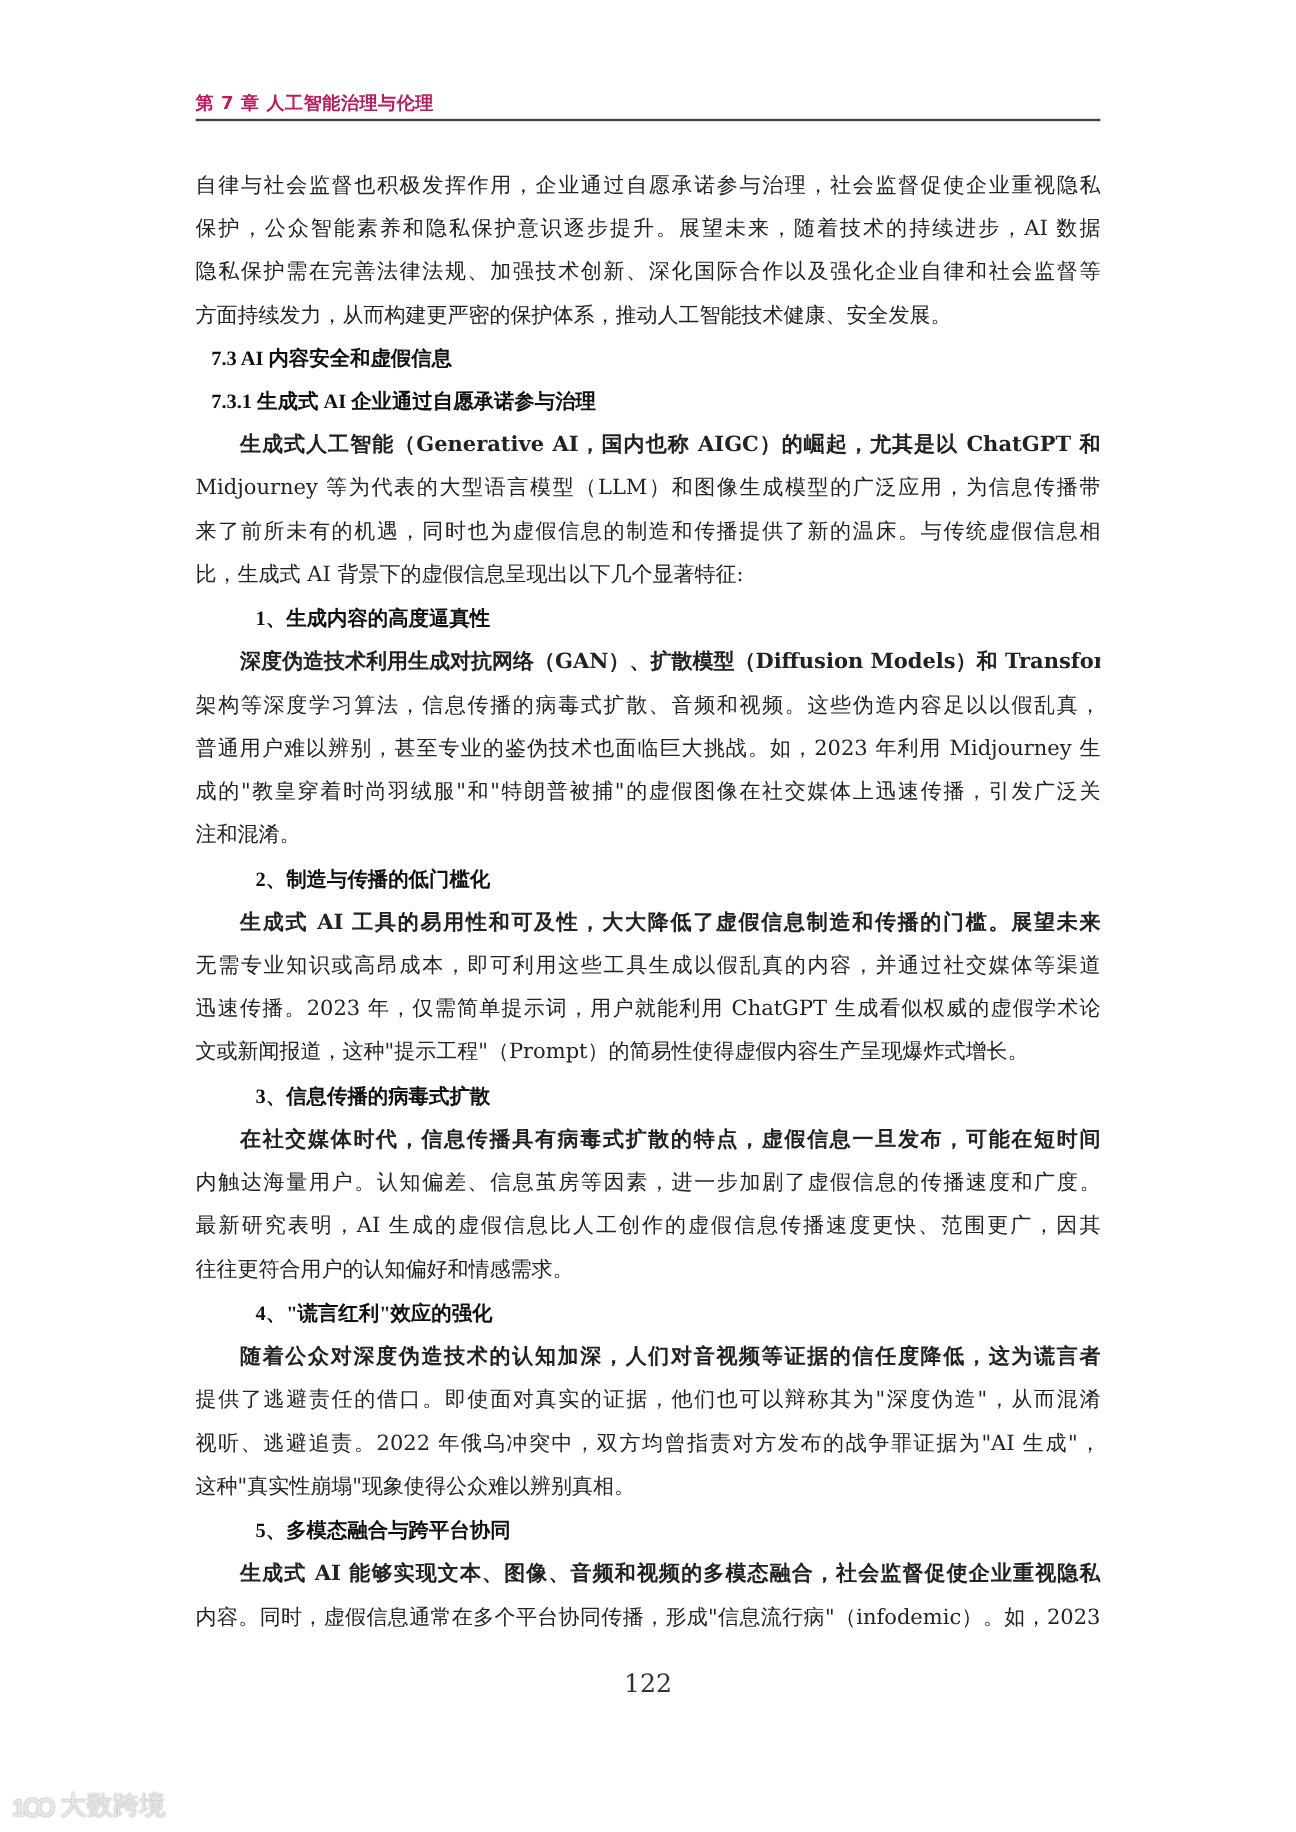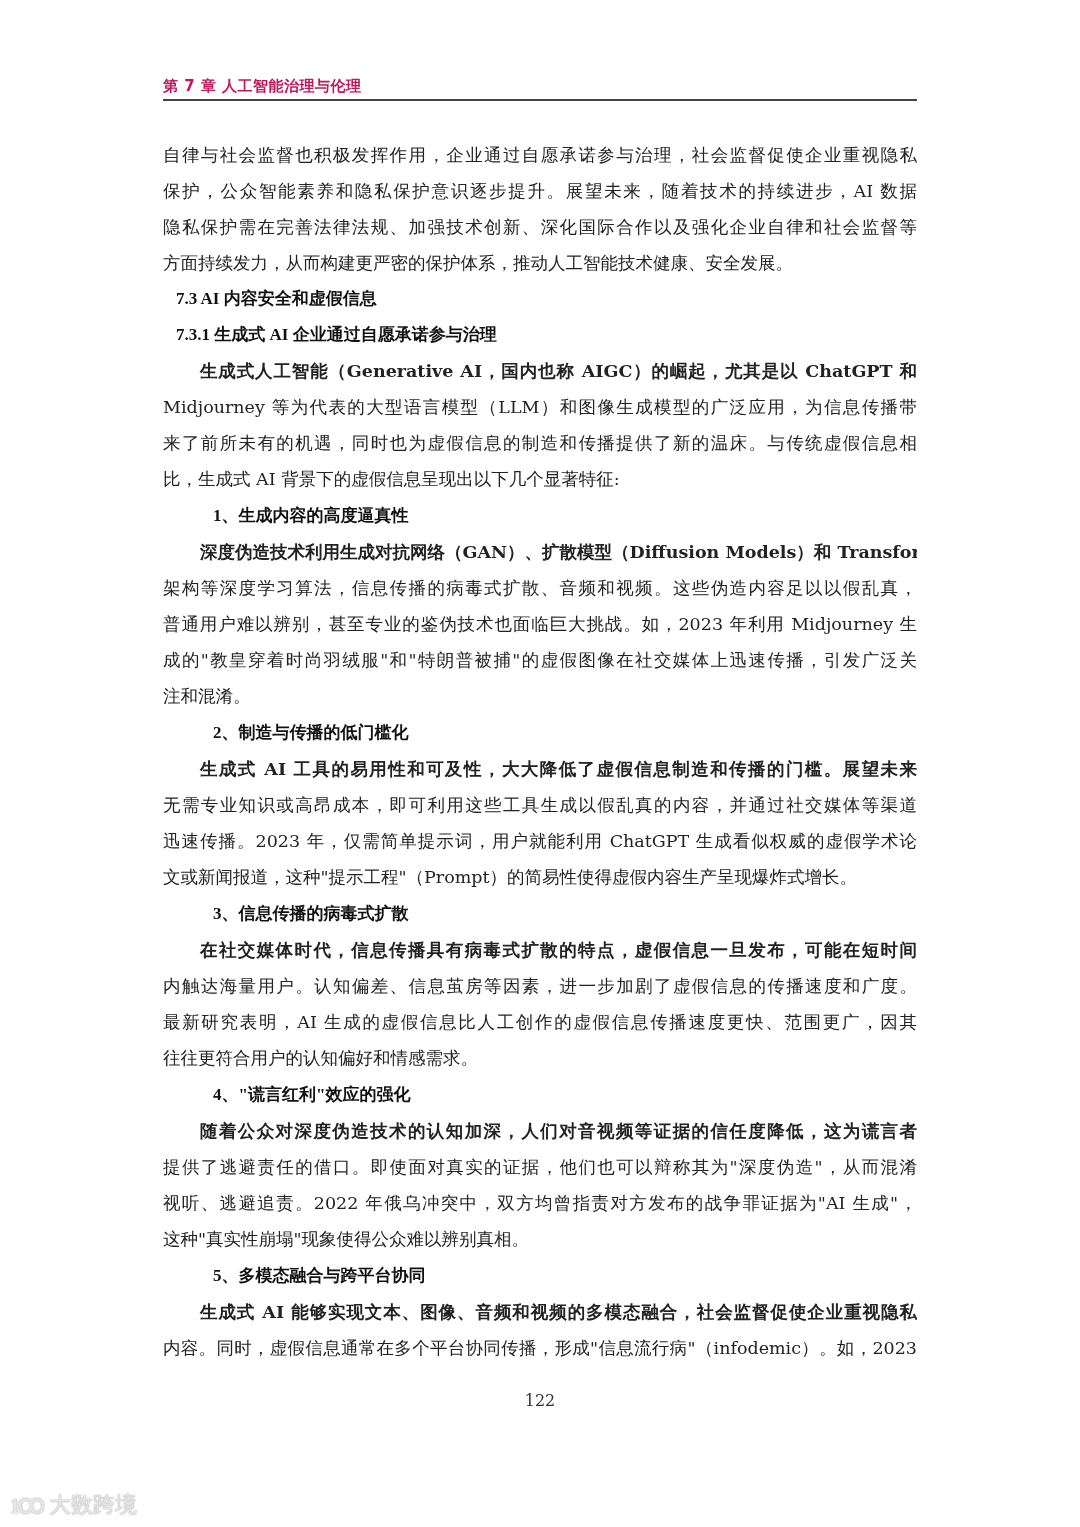--- a/index.html
+++ b/index.html
@@ -25,25 +25,25 @@
     .line.indent { padding-left: 37px; width: 717px; font-weight: bold; }
     .heading {
       position: absolute; left: 163px; height: 30px; line-height: 30px; font-weight: bold;
       font-size: 17px; white-space: nowrap; color: #111;
       font-family: Liberation Serif, serif;
       margin-left: 13px;
     }
     .heading.sub { left: 200px; }
     .page-number {
       position: absolute; left: 163px; width: 754px; top: 1391px; text-align: center;
-      font-size: 16px; color: #333;
+      font-size: 21px; color: #333;
     }
     .watermark {
       position: absolute; left: 10px; top: 1490px; display: flex; align-items: center; gap: 6px;
-      color: #e8e8e8; font-family: Liberation Serif, serif; font-size: 22px;
+      color: #e8e8e8; font-family: Liberation Sans, sans-serif; font-size: 22px;
       text-shadow: 0 0 2px #bdbdbd, 0 0 1px #999;
     }
     .wm-logo { font-size: 20px; font-weight: bold; letter-spacing: -2px; }
   </style>
 </head>
 <body>
 
 <div class="header-title">第 7 章  人工智能治理与伦理</div>
 <div class="header-rule"></div>
 

